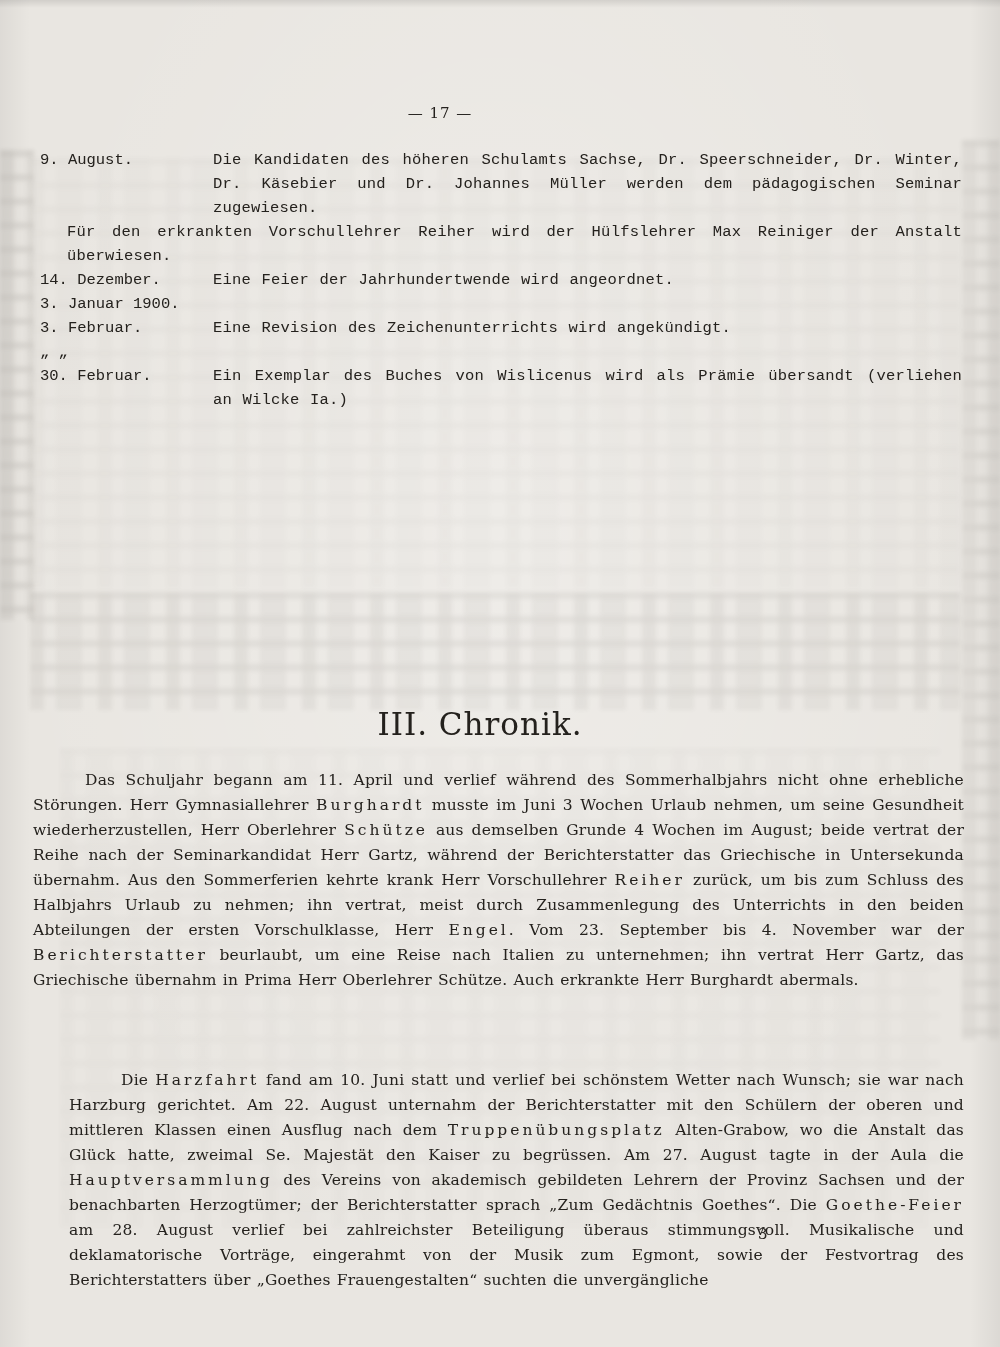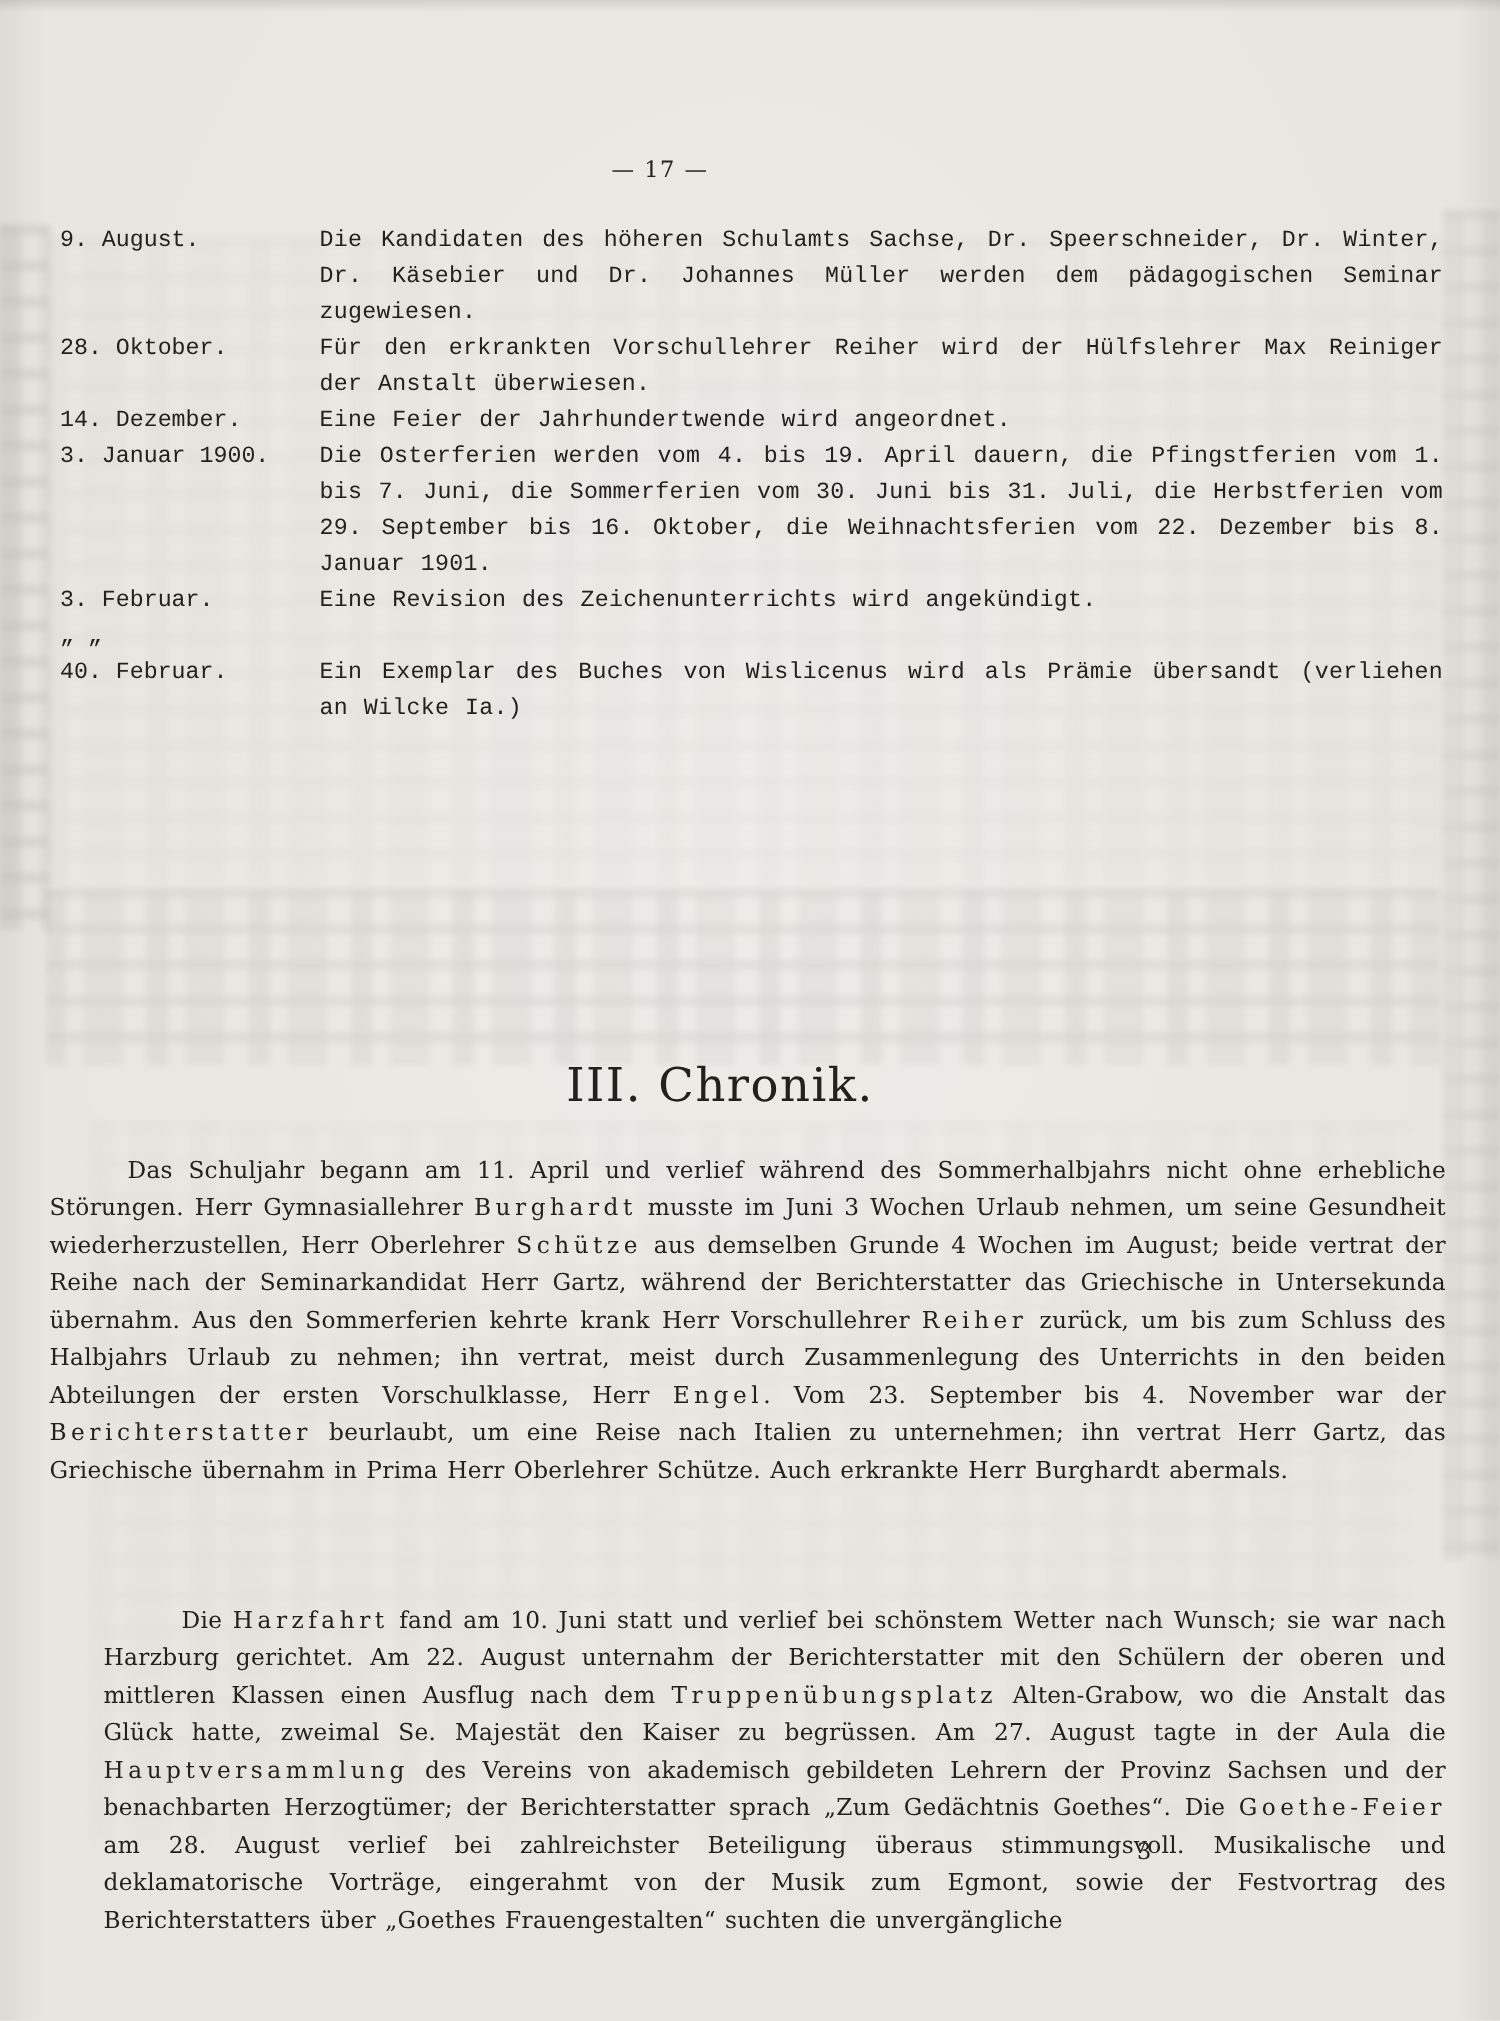--- a/index.html
+++ b/index.html
@@ -99,40 +99,38 @@
   <div class="ghost g5"></div>
 
   <div class="pageno-top">—  17  —</div>
 
   <div class="entries">
     <div class="entry">
       <div class="date">9. August.</div>
       <div class="etext">Die Kandidaten des höheren Schulamts Sachse, Dr. Speerschneider, Dr. Winter, Dr. Käsebier und Dr. Johannes Müller werden dem pädagogischen Seminar zugewiesen.</div>
     </div>
     <div class="entry">
-      <div class="date">28. Oktober.</div>
       <div class="etext">Für den erkrankten Vorschullehrer Reiher wird der Hülfslehrer Max Reiniger der Anstalt überwiesen.</div>
     </div>
     <div class="entry">
       <div class="date">14. Dezember.</div>
       <div class="etext">Eine Feier der Jahrhundertwende wird angeordnet.</div>
     </div>
     <div class="entry">
       <div class="date">3. Januar 1900.</div>
-      <div class="etext">Die Osterferien werden vom 4. bis 19. April dauern, die Pfingstferien vom 1. bis 7. Juni, die Sommerferien vom 30. Juni bis 31. Juli, die Herbstferien vom 29. September bis 16. Oktober, die Weihnachtsferien vom 22. Dezember bis 8. Januar 1901.</div>
     </div>
     <div class="entry">
       <div class="date">3. Februar.</div>
       <div class="etext">Eine Revision des Zeichenunterrichts wird angekündigt.</div>
     </div>
     <div class="entry">
       <div class="date">„    „</div>
     </div>
     <div class="entry">
-      <div class="date">40. Februar.</div>
+      <div class="date">30. Februar.</div>
       <div class="etext">Ein Exemplar des Buches von Wislicenus wird als Prämie übersandt (verliehen an Wilcke Ia.)</div>
     </div>
   </div>
 
   <div class="heading">III. Chronik.</div>
 
   <p class="para p1"><span>Das Schuljahr begann am 11. April und verlief während des Sommerhalbjahrs nicht ohne erhebliche Störungen.  Herr Gymnasiallehrer </span><span class="sperr">Burghardt</span><span> musste im Juni 3 Wochen Urlaub nehmen, um seine Gesundheit wiederherzustellen, Herr Oberlehrer </span><span class="sperr">Schütze</span><span> aus demselben Grunde 4 Wochen im August; beide vertrat der Reihe nach der Seminarkandidat Herr Gartz, während der Berichterstatter das Griechische in Untersekunda übernahm.  Aus den Sommerferien kehrte krank Herr Vorschullehrer </span><span class="sperr">Reiher</span><span> zurück, um bis zum Schluss des Halbjahrs Urlaub zu nehmen; ihn vertrat, meist durch Zusammenlegung des Unterrichts in den beiden Abteilungen der ersten Vorschulklasse, Herr </span><span class="sperr">Engel</span><span>. Vom 23. September bis 4. November war der </span><span class="sperr">Berichterstatter</span><span> beurlaubt, um eine Reise nach Italien zu unternehmen; ihn vertrat Herr Gartz, das Griechische übernahm in Prima Herr Oberlehrer Schütze.  Auch erkrankte Herr Burghardt abermals.</span></p>
   <p class="para p2"><span>Die </span><span class="sperr">Harzfahrt</span><span> fand am 10. Juni statt und verlief bei schönstem Wetter nach Wunsch; sie war nach Harzburg gerichtet.  Am 22. August unternahm der Berichterstatter mit den Schülern der oberen und mittleren Klassen einen Ausflug nach dem </span><span class="sperr">Truppenübungsplatz</span><span> Alten-Grabow, wo die Anstalt das Glück hatte, zweimal Se. Majestät den Kaiser zu begrüssen.  Am 27. August tagte in der Aula die </span><span class="sperr">Hauptversammlung</span><span> des Vereins von akademisch gebildeten Lehrern der Provinz Sachsen und der benachbarten Herzogtümer; der Berichterstatter sprach „Zum Gedächtnis Goethes“.  Die </span><span class="sperr">Goethe-Feier</span><span> am 28. August verlief bei zahlreichster Beteiligung überaus stimmungsvoll.  Musikalische und deklamatorische Vorträge, eingerahmt von der Musik zum Egmont, sowie der Festvortrag des Berichterstatters über „Goethes Frauengestalten“ suchten die unvergängliche</span></p>
 
   <div class="sheet-sig">3</div>

